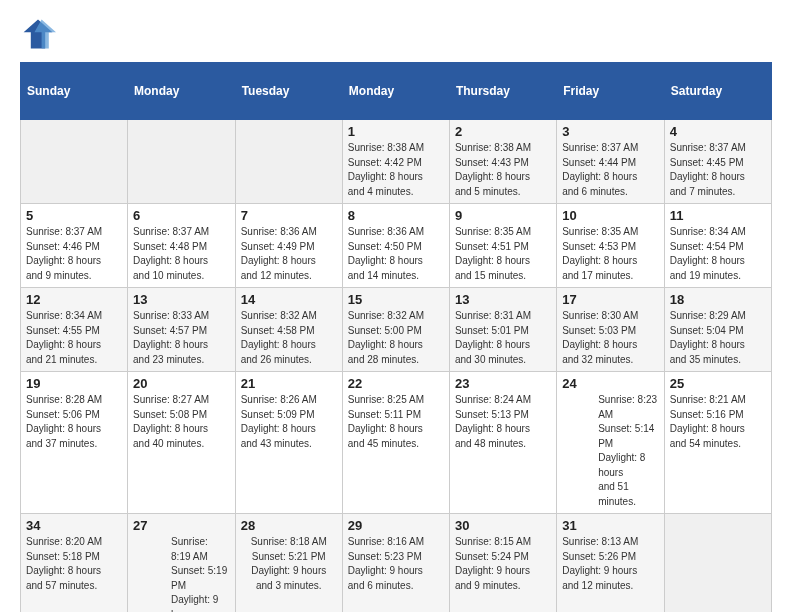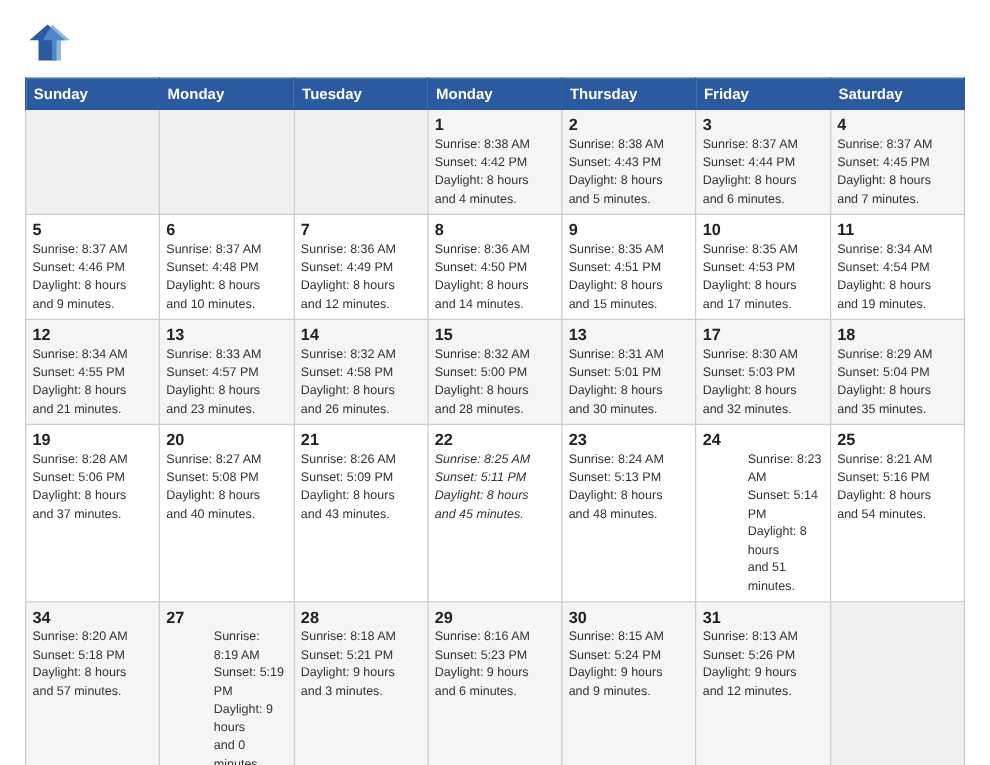--- a/index.html
+++ b/index.html
@@ -48,21 +48,21 @@
     }
     .calendar {
       width: 100%;
       border-collapse: collapse;
       font-size: 10.5px;
     }
     .calendar th {
       background: #2b5aa0;
       color: #fff;
       text-align: left;
-      padding: 5px 6px;
+      padding: 21px 6px;
       font-size: 12px;
       font-weight: bold;
       border: 1px solid #2b5aa0;
     }
     .calendar td {
       border: 1px solid #ccc;
       vertical-align: top;
       padding: 4px 5px;
       width: 108px;
       min-height: 80px;
@@ -277,21 +277,21 @@
         </td>
         <td>
           <span class="day-num">21</span>
           <div class="day-info" style="white-space: pre-line;">Sunrise: 8:26 AM
 Sunset: 5:09 PM
 Daylight: 8 hours
 and 43 minutes.</div>
         </td>
         <td>
           <span class="day-num">22</span>
-          <div class="day-info" style="white-space: pre-line; font-style: italic;">Sunrise: 8:25 AM
+          <div class="day-info" style="white-space: pre-line;">Sunrise: 8:25 AM
 Sunset: 5:11 PM
 Daylight: 8 hours
 and 45 minutes.</div>
         </td>
         <td>
           <span class="day-num">23</span>
           <div class="day-info" style="white-space: pre-line;">Sunrise: 8:24 AM
 Sunset: 5:13 PM
 Daylight: 8 hours
 and 48 minutes.</div>
@@ -321,21 +321,21 @@
         </td>
         <td>
           <span class="day-num">27</span>
           <div class="day-info" style="white-space: pre-line; margin-left: 38px;">Sunrise: 8:19 AM
 Sunset: 5:19 PM
 Daylight: 9 hours
 and 0 minutes.</div>
         </td>
         <td>
           <span class="day-num">28</span>
-          <div class="day-info" style="white-space: pre-line;">Sunrise: 8:18 AM
+          <div class="day-info" style="white-space: pre-line; text-align: center;">Sunrise: 8:18 AM
 Sunset: 5:21 PM
 Daylight: 9 hours
 and 3 minutes.</div>
         </td>
         <td>
           <span class="day-num">29</span>
           <div class="day-info" style="white-space: pre-line;">Sunrise: 8:16 AM
 Sunset: 5:23 PM
 Daylight: 9 hours
 and 6 minutes.</div>

